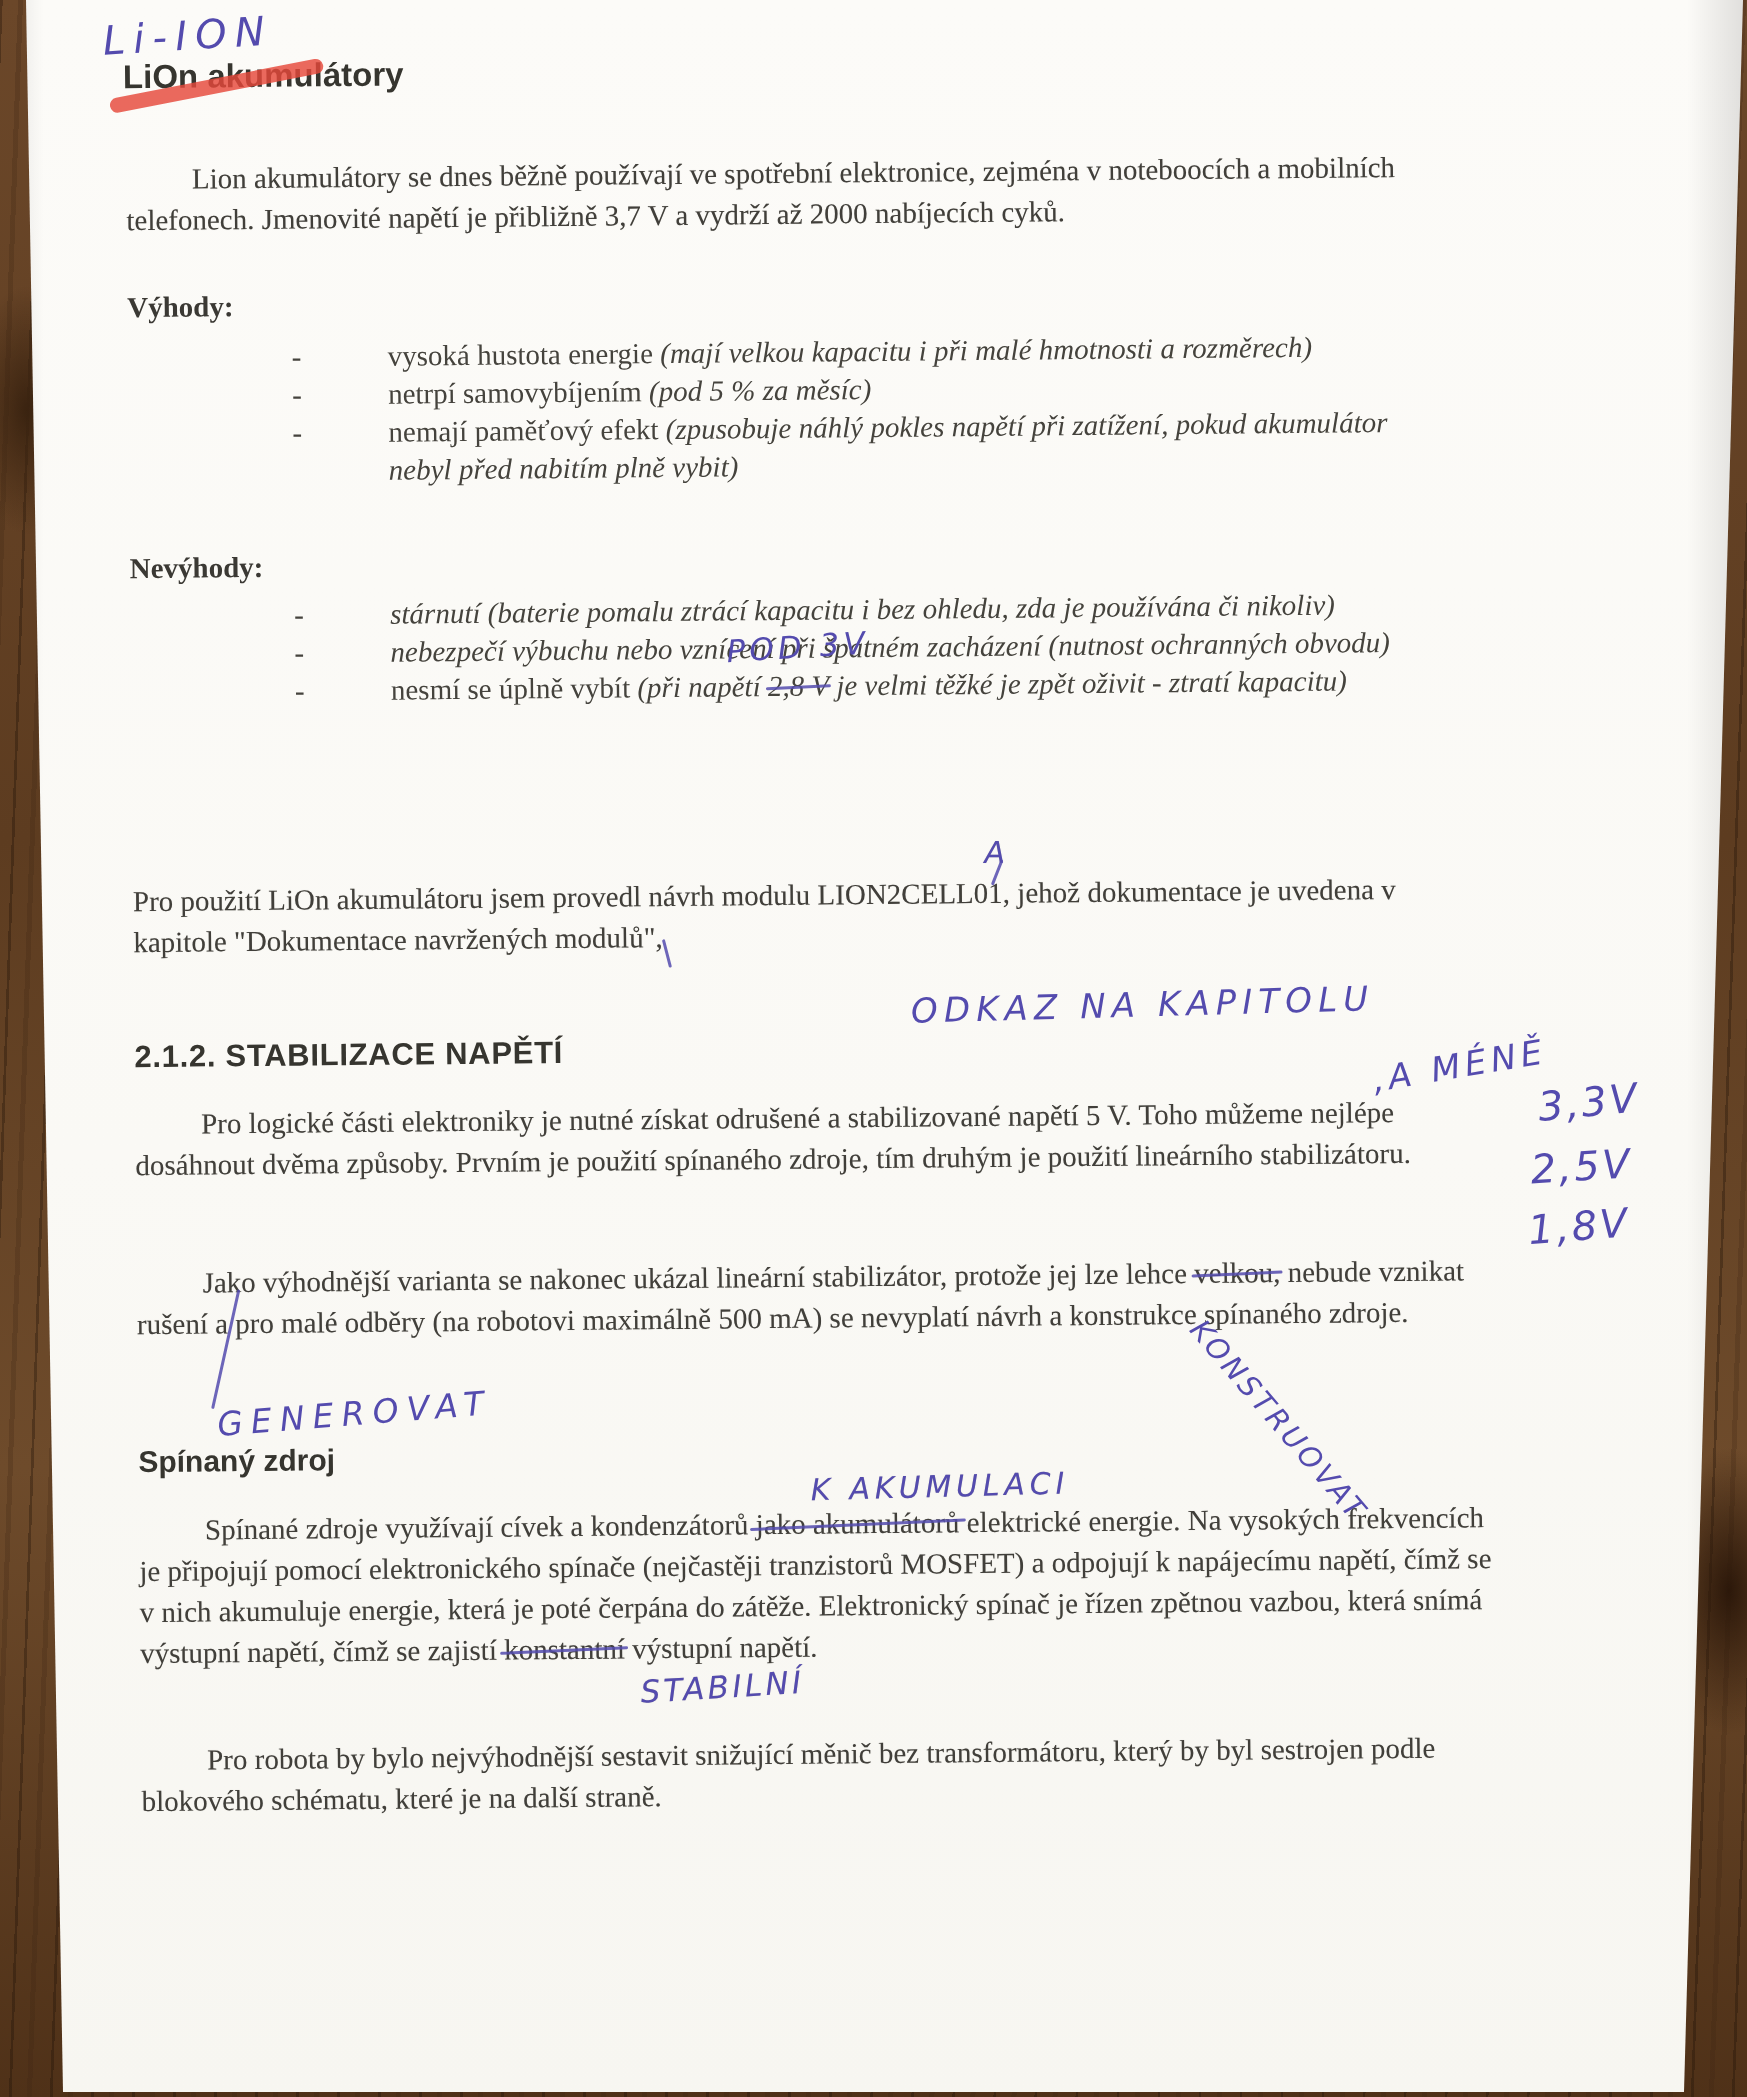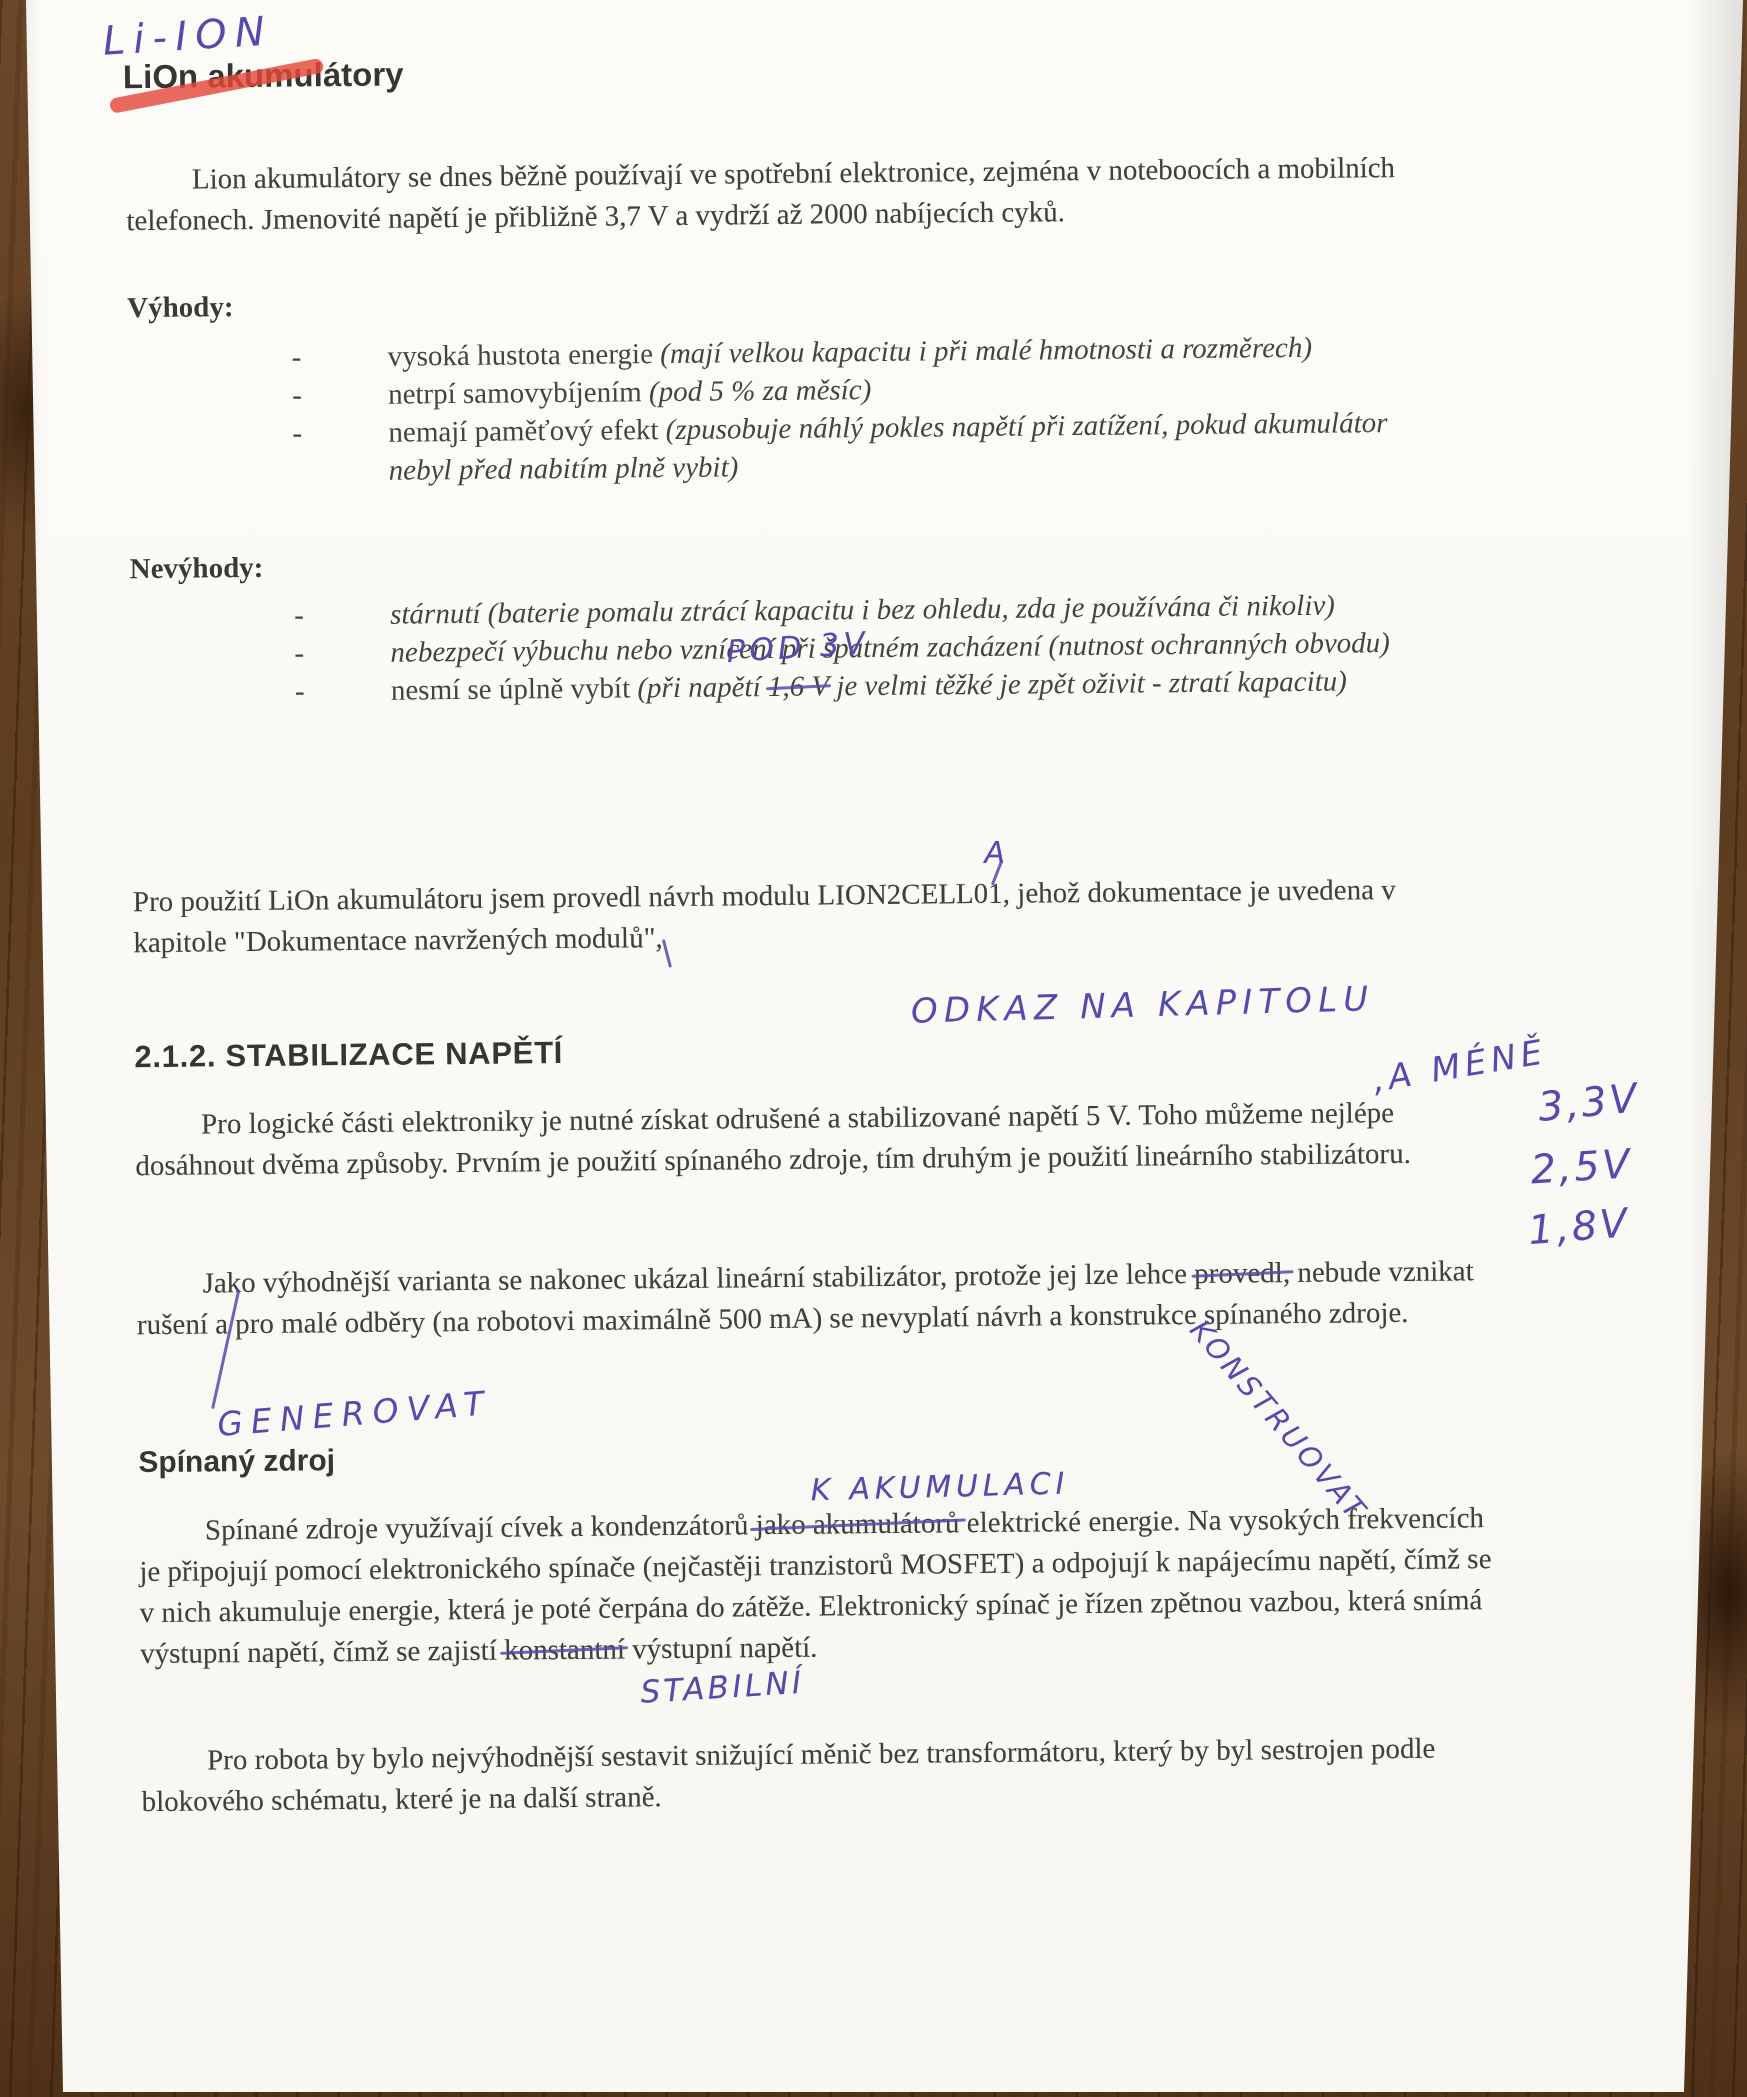--- a/index.html
+++ b/index.html
@@ -81,39 +81,39 @@
       <div class="li">
         <span class="dash">-</span>
         <span class="li-text"><i>stárnutí (baterie pomalu ztrácí kapacitu i bez ohledu, zda je používána či nikoliv)</i></span>
       </div>
       <div class="li">
         <span class="dash">-</span>
         <span class="li-text"><i>nebezpečí výbuchu nebo vznícení při špatném zacházení (nutnost ochranných obvodu)</i></span>
       </div>
       <div class="li">
         <span class="dash">-</span>
-        <span class="li-text"><span>nesmí se úplně vybít </span><i>(při napětí </i><span class="ann-host"><span class="ann hand" style="left:-41px;top:-42px;font-size:31px;letter-spacing:4.1px;transform:rotate(-3deg);">POD 3V</span><i class="strike-blue">1,6 V</i></span><i> je velmi těžké je zpět oživit - ztratí kapacitu)</i></span>
+        <span class="li-text"><span>nesmí se úplně vybít </span><i>(při napětí </i><span class="ann-host"><span class="ann hand" style="left:-41px;top:-42px;font-size:31px;letter-spacing:4.1px;transform:rotate(-3deg);">POD 3V</span><i class="strike-blue">2,8 V</i></span><i> je velmi těžké je zpět oživit - ztratí kapacitu)</i></span>
       </div>
     </div>
 
     <p class="abs body-text" style="left:126px;top:874px;width:1362px;">
       <span>Pro použití LiOn akumulátoru jsem provedl návrh modulu </span><span class="ann-host"><span class="ann hand" style="right:-2.7px;top:-45px;font-size:30px;">A</span><span class="stroke" style="right:4.1px;top:-18px;width:2.7px;height:27px;transform:rotate(22deg);"></span><span>LION2CELL01</span></span><span>, jehož dokumentace je uvedena v kapitole "Dokumentace navržených modulů",</span><span class="ann-host"><span class="stroke" style="left:2.7px;top:18px;width:2.7px;height:29px;transform:rotate(-14deg);"></span></span>
     </p>
     <div class="abs hand" style="left:903px;top:987px;font-size:34px;letter-spacing:6.1px;transform:rotate(-1deg);">ODKAZ NA KAPITOLU</div>
 
     <h2 class="abs sec-h" style="left:126px;top:1032px;">2.1.2. STABILIZACE NAPĚTÍ</h2>
     <p class="abs body-text indent" style="left:126px;top:1097px;width:1314px;">Pro logické části elektroniky je nutné získat odrušené a stabilizované napětí 5 V. Toho můžeme nejlépe dosáhnout dvěma způsoby. Prvním je použití spínaného zdroje, tím druhým je použití lineárního stabilizátoru.</p>
 
     <div class="abs hand" style="left:1363px;top:1051px;font-size:34px;letter-spacing:4.8px;transform:rotate(-9deg);">,A MÉNĚ</div>
     <div class="abs hand" style="left:1529px;top:1086px;font-size:40px;letter-spacing:2.7px;transform:rotate(-5deg);">3,3V</div>
     <div class="abs hand" style="left:1521px;top:1150px;font-size:40px;letter-spacing:2.7px;transform:rotate(-3deg);">2,5V</div>
     <div class="abs hand" style="left:1518px;top:1210px;font-size:40px;letter-spacing:2.7px;transform:rotate(-4deg);">1,8V</div>
 
     <p class="abs body-text indent" style="left:126px;top:1256px;width:1359px;">
-      <span>Jako výhodnější varianta se nakonec ukázal lineární stabilizátor, protože jej lze lehce </span><span class="strike-blue">provedl,</span><span> nebude vznikat rušení a pro malé odběry (na robotovi maximálně 500 mA) se nevyplatí návrh a konstrukce spínaného zdroje.</span>
+      <span>Jako výhodnější varianta se nakonec ukázal lineární stabilizátor, protože jej lze lehce </span><span class="strike-blue">velkou,</span><span> nebude vznikat rušení a pro malé odběry (na robotovi maximálně 500 mA) se nevyplatí návrh a konstrukce spínaného zdroje.</span>
     </p>
     <div class="stroke" style="left:213px;top:1282px;width:3.4px;height:122px;transform:rotate(13deg);"></div>
     <div class="abs hand" style="left:205px;top:1389px;font-size:33px;letter-spacing:8.2px;transform:rotate(-4deg);">GENEROVAT</div>
     <div class="abs hand" style="left:1198px;top:1316px;font-size:29px;letter-spacing:3.4px;transform:rotate(50deg);transform-origin:left top;">KONSTRUOVAT</div>
 
     <h3 class="abs sub-h" style="left:126px;top:1438px;">Spínaný zdroj</h3>
     <p class="abs body-text indent" style="left:126px;top:1503px;width:1364px;">
       <span>Spínané zdroje využívají cívek a kondenzátorů </span><span class="ann-host"><span class="ann hand" style="left:-11px;top:-40px;font-size:30px;letter-spacing:4.8px;transform:rotate(-1deg);">K AKUMULACI</span><span class="strike-blue">jako akumulátorů</span></span><span> elektrické energie. Na vysokých frekvencích je připojují pomocí elektronického spínače (nejčastěji tranzistorů MOSFET) a odpojují k napájecímu napětí, čímž se v nich akumuluje energie, která je poté čerpána do zátěže. Elektronický spínač je řízen zpětnou vazbou, která snímá výstupní napětí, čímž se zajistí </span><span class="ann-host"><span class="ann hand" style="left:58%;top:37px;font-size:31px;letter-spacing:3.4px;transform:rotate(-3deg);">STABILNÍ</span><span class="strike-blue">konstantní</span></span><span> výstupní napětí.</span>
     </p>
 

